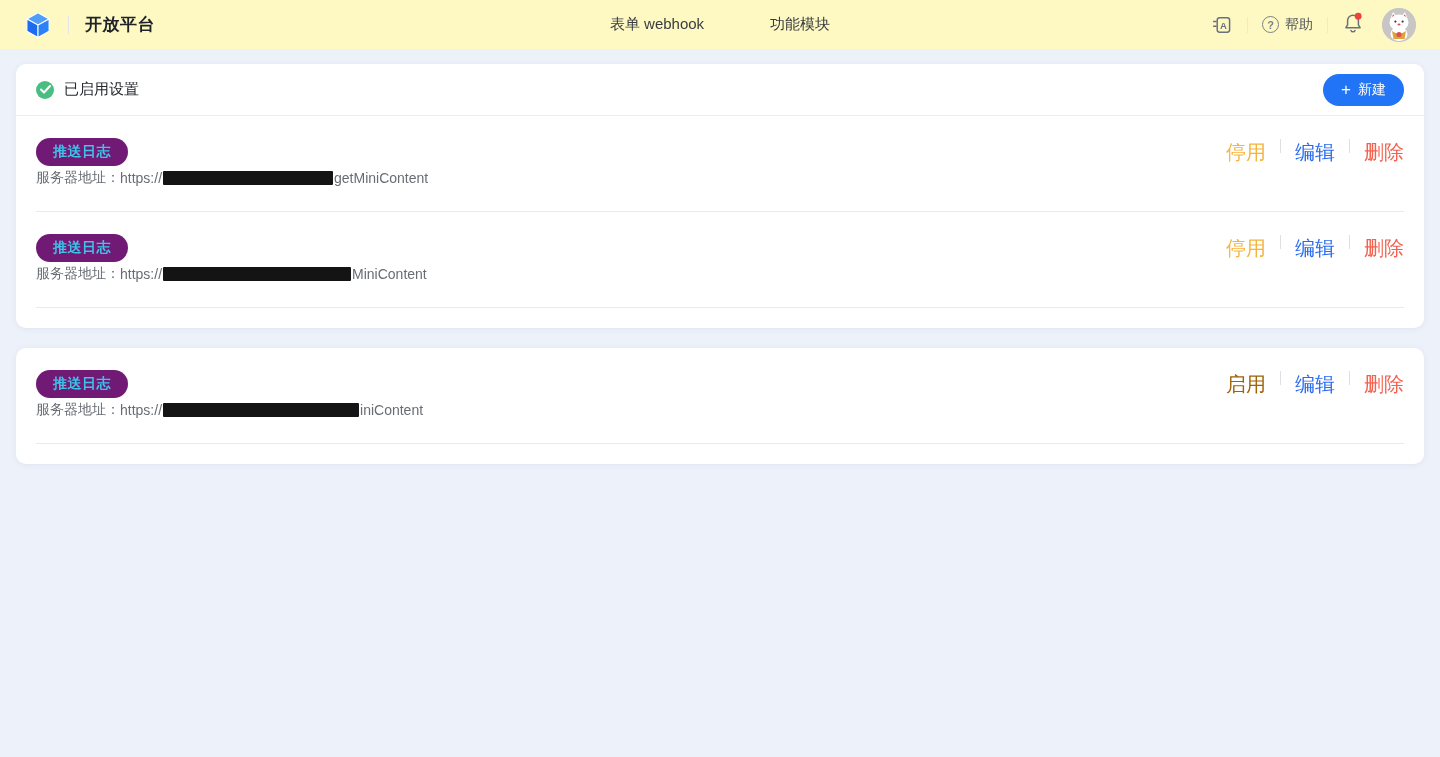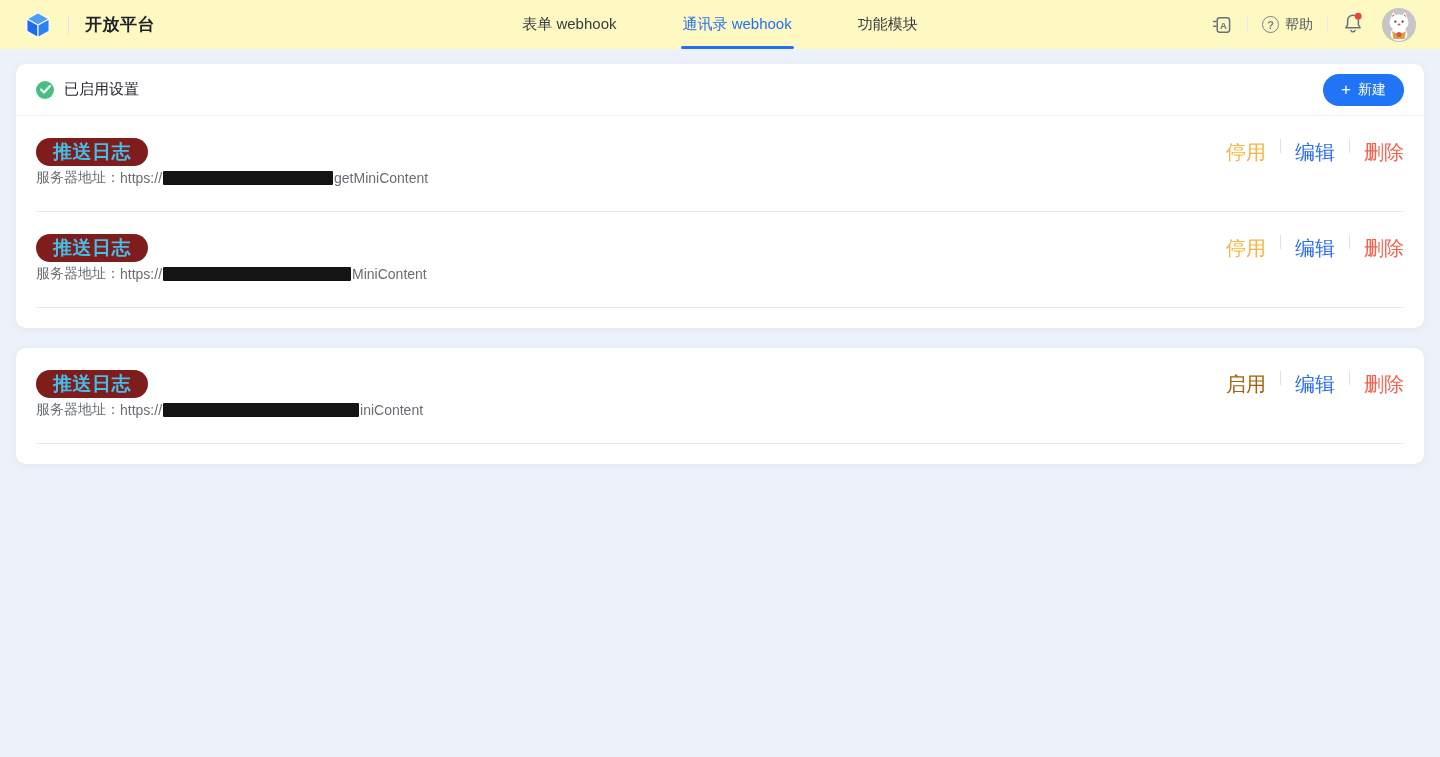--- a/index.html
+++ b/index.html
@@ -113,23 +113,23 @@
   .new-btn .plus { font-size: 17px; font-weight: 400; line-height: 1; margin-top: -1px; }
 
   .hook-item { padding: 22px 20px 0 20px; }
   .hook-item-top {
     display: flex; align-items: center; justify-content: space-between;
   }
   .log-badge {
     display: inline-flex; align-items: center;
     height: 28px;
     padding: 0 17px;
-    background: #7f1d1d;
+    background: #701a75;
     color: #41c0ea;
-    font-size: 19px;
+    font-size: 14px;
     font-weight: 600;
     border-radius: 15px;
     cursor: pointer;
     letter-spacing: .5px;
   }
   .item-actions { display: flex; align-items: flex-start; font-size: 20px; }
   .action-link { cursor: pointer; text-decoration: none; }
   .action-link.warn    { color: #f7b43c; }
   .action-link.success { color: #a16207; }
   .action-link.primary { color: #2a6cf0; }
@@ -169,21 +169,20 @@
         <polygon points="2.5,6.8 12,12.1 12,22.7 2.5,17.4" fill="#1d6cf0" stroke="#ffffff" stroke-width="0.9"></polygon>
         <polygon points="21.5,6.8 12,12.1 12,22.7 21.5,17.4" fill="#2b82f6" stroke="#ffffff" stroke-width="0.9"></polygon>
       </svg>
     </span>
     <span class="logo-divider"></span>
     <span class="app-title">开放平台</span>
   </div>
 
   <nav class="topbar-tabs">
     <span class="tab">表单 webhook</span>
-    <span class="tab active">通讯录 webhook</span>
     <span class="tab">功能模块</span>
   </nav>
 
   <div class="topbar-right">
     <span class="icon-btn">
       <svg width="22" height="22" viewBox="0 0 22 22" fill="none">
         <rect x="6.2" y="3.8" width="12.4" height="14.4" rx="2.4" stroke="#6b717b" stroke-width="1.5"></rect>
         <text x="12.4" y="14.6" text-anchor="middle" font-size="9.5" font-weight="700" fill="#6b717b" font-family="Liberation Sans, sans-serif">A</text>
         <line x1="2.6" y1="7.6" x2="5.0" y2="7.6" stroke="#6b717b" stroke-width="1.5" stroke-linecap="round"></line>
         <line x1="2.6" y1="12.2" x2="5.0" y2="12.2" stroke="#6b717b" stroke-width="1.5" stroke-linecap="round"></line>

